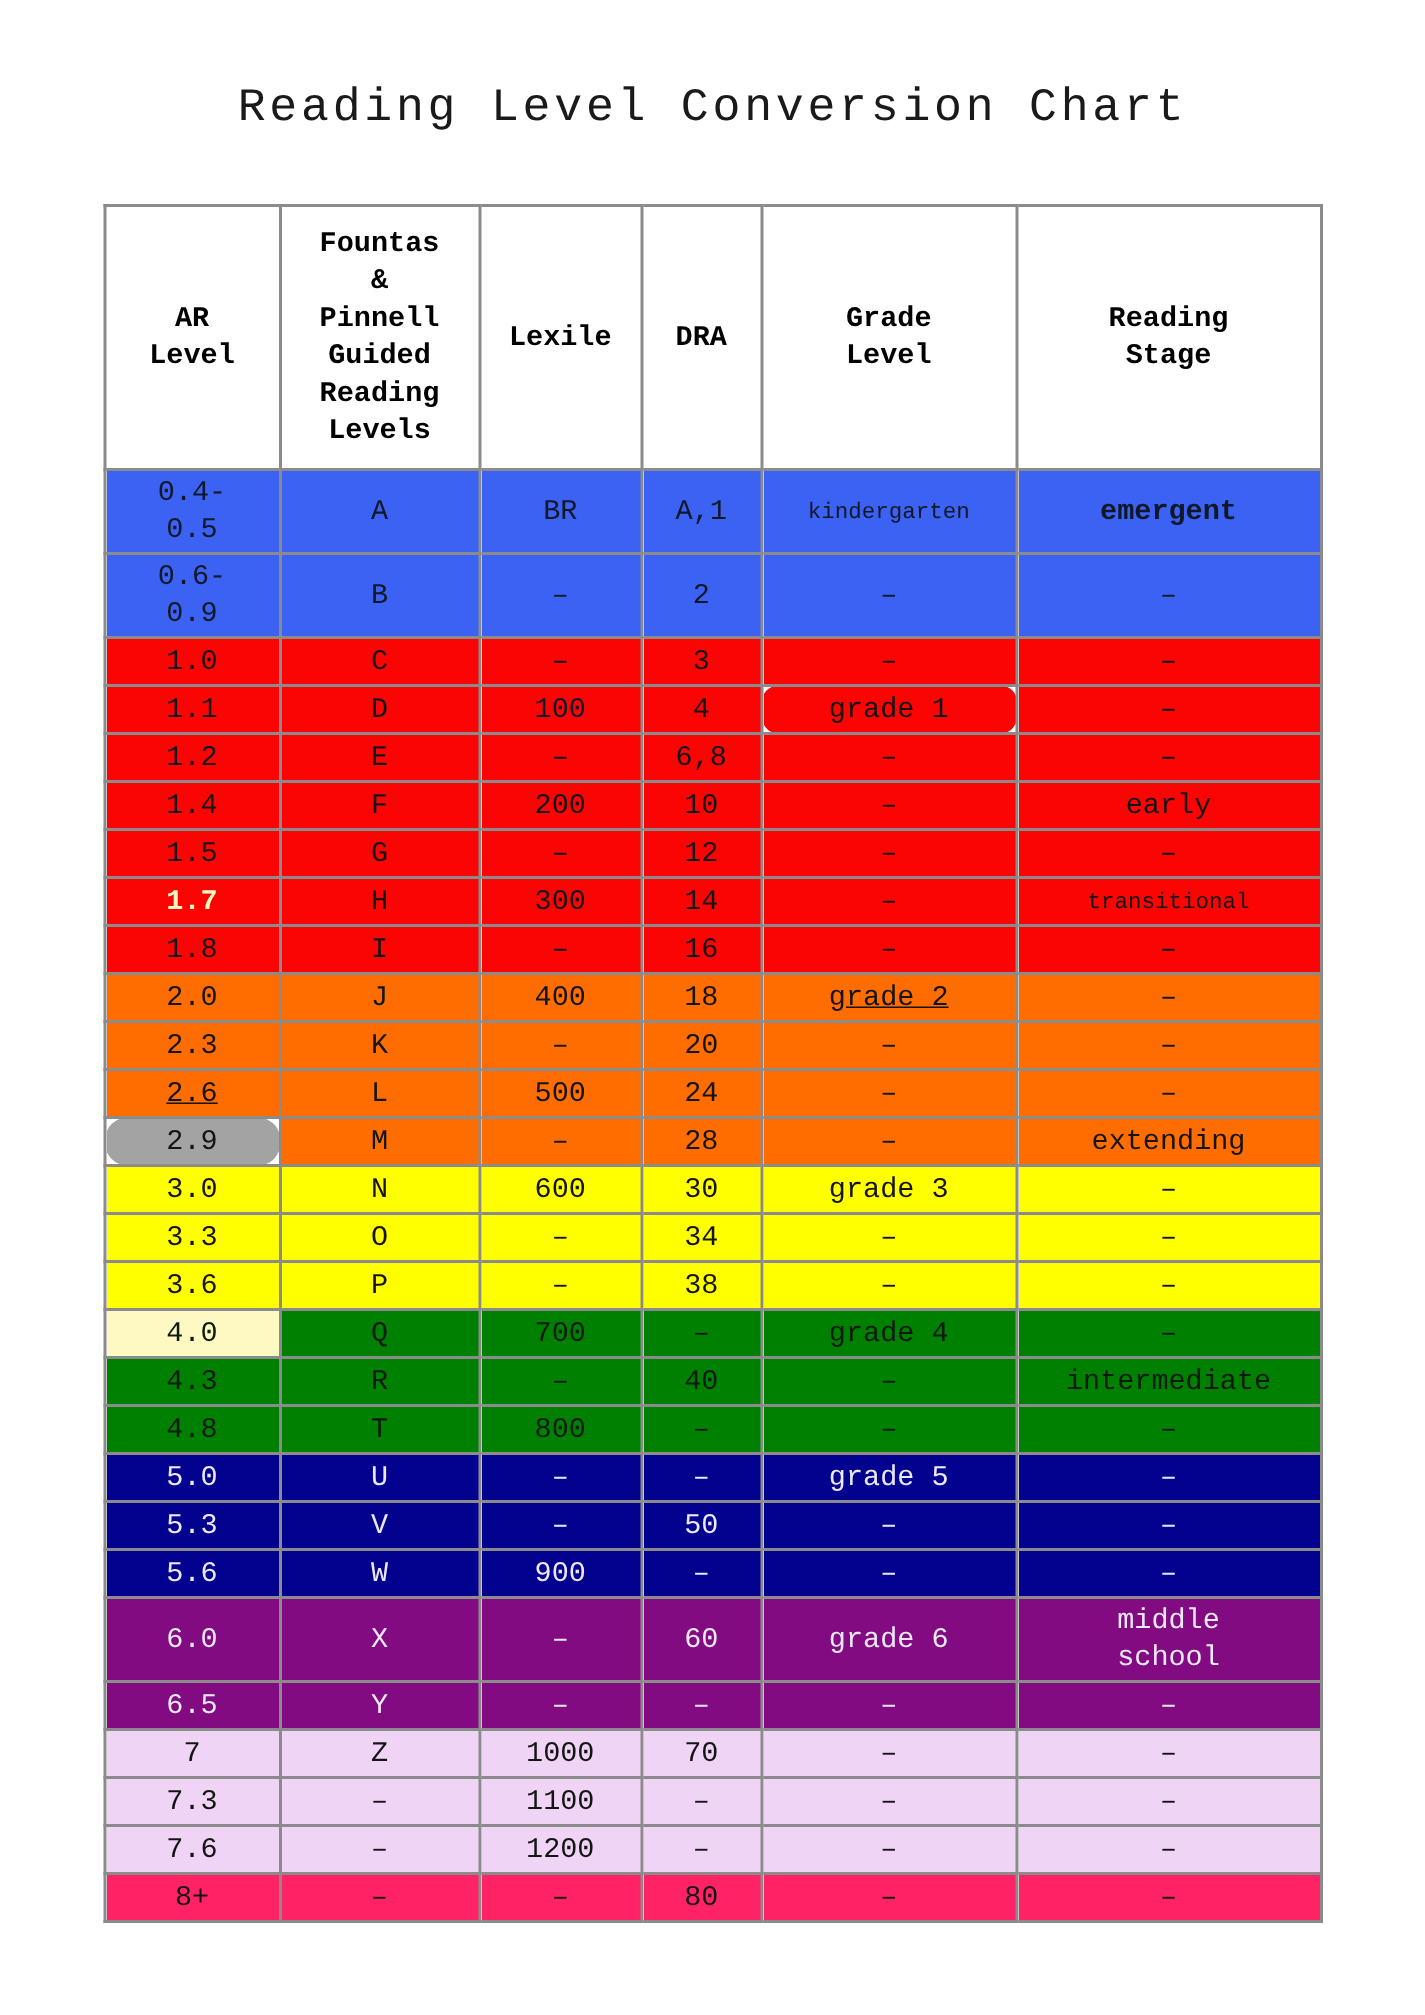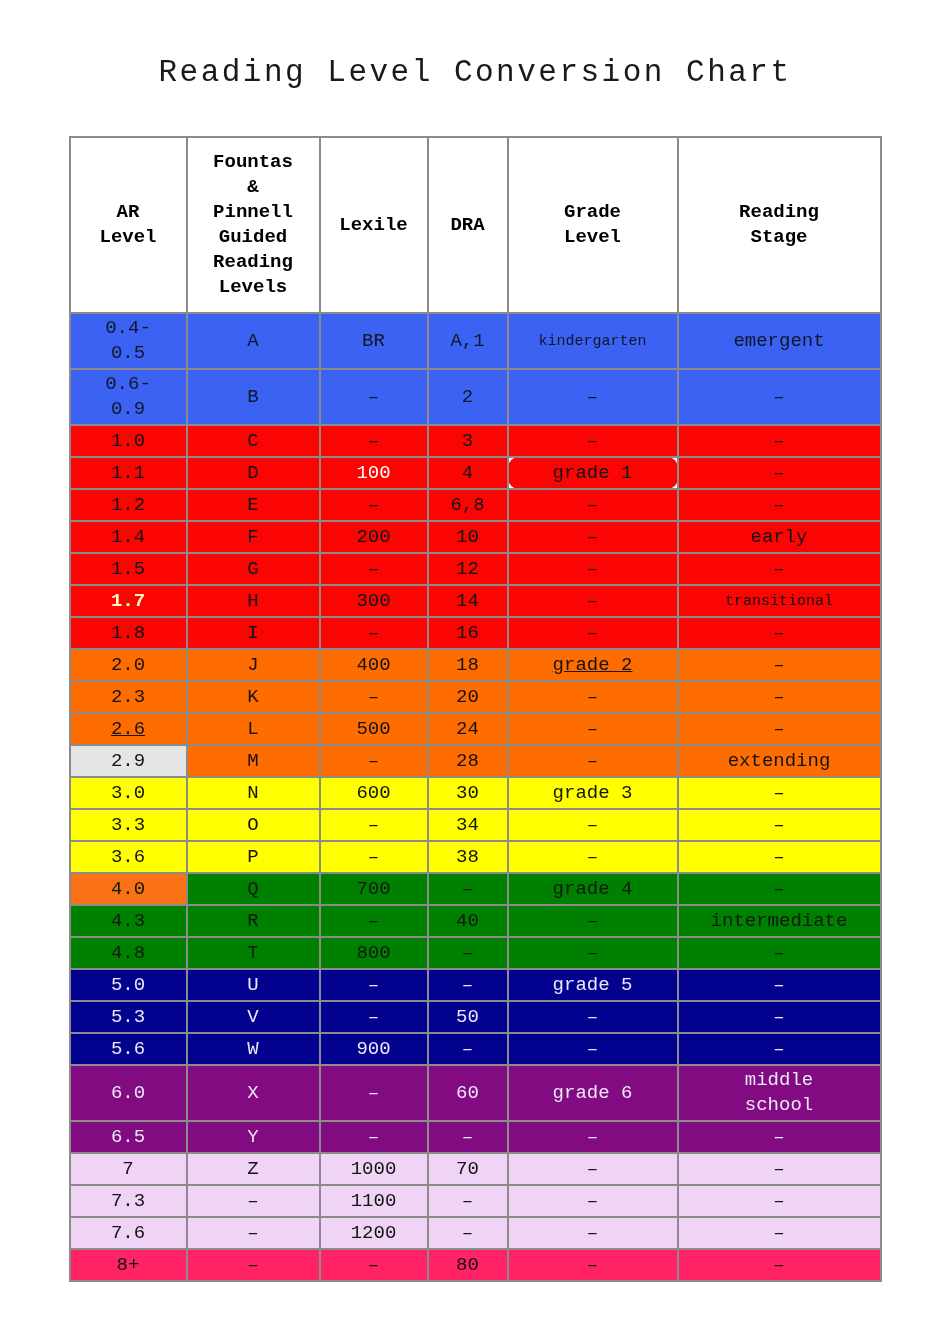--- a/index.html
+++ b/index.html
@@ -93,21 +93,21 @@
       </tr>
   </thead>
   <tbody>
       <tr>
         <td style="background: rgb(59, 98, 242); color: rgb(16, 24, 40);">0.4-
 0.5</td>
         <td style="background: rgb(59, 98, 242); color: rgb(16, 24, 40);">A</td>
         <td style="background: rgb(59, 98, 242); color: rgb(16, 24, 40);">BR</td>
         <td style="background: rgb(59, 98, 242); color: rgb(16, 24, 40);">A,1</td>
         <td class="small" style="background: rgb(59, 98, 242); color: rgb(16, 24, 40);">kindergarten</td>
-        <td style="background: rgb(59, 98, 242); color: rgb(16, 24, 40);">emergent</td>
+        <td style="background: rgb(59, 98, 242); color: rgb(16, 24, 40); font-weight: bold;">emergent</td>
       </tr>
       <tr>
         <td style="background: rgb(59, 98, 242); color: rgb(16, 24, 40);">0.6-
 0.9</td>
         <td style="background: rgb(59, 98, 242); color: rgb(16, 24, 40);">B</td>
         <td style="background: rgb(59, 98, 242); color: rgb(16, 24, 40);">–</td>
         <td style="background: rgb(59, 98, 242); color: rgb(16, 24, 40);">2</td>
         <td style="background: rgb(59, 98, 242); color: rgb(16, 24, 40);">–</td>
         <td style="background: rgb(59, 98, 242); color: rgb(16, 24, 40);">–</td>
       </tr>
@@ -115,21 +115,21 @@
         <td style="background: rgb(251, 4, 4); color: rgb(20, 20, 20);">1.0</td>
         <td style="background: rgb(251, 4, 4); color: rgb(20, 20, 20);">C</td>
         <td style="background: rgb(251, 4, 4); color: rgb(20, 20, 20);">–</td>
         <td style="background: rgb(251, 4, 4); color: rgb(20, 20, 20);">3</td>
         <td style="background: rgb(251, 4, 4); color: rgb(20, 20, 20);">–</td>
         <td style="background: rgb(251, 4, 4); color: rgb(20, 20, 20);">–</td>
       </tr>
       <tr>
         <td style="background: rgb(251, 4, 4); color: rgb(20, 20, 20);">1.1</td>
         <td style="background: rgb(251, 4, 4); color: rgb(20, 20, 20);">D</td>
-        <td style="background: rgb(251, 4, 4); color: #ffffff; margin-top: 40px;">100</td>
+        <td style="background: rgb(251, 4, 4); color: #0f172a; margin-top: 40px;">100</td>
         <td style="background: rgb(251, 4, 4); color: rgb(20, 20, 20);">4</td>
         <td style="background: rgb(251, 4, 4); color: rgb(20, 20, 20); border-radius: 11px;">grade 1</td>
         <td style="background: rgb(251, 4, 4); color: rgb(20, 20, 20);">–</td>
       </tr>
       <tr>
         <td style="background: rgb(251, 4, 4); color: rgb(20, 20, 20);">1.2</td>
         <td style="background: rgb(251, 4, 4); color: rgb(20, 20, 20);">E</td>
         <td style="background: rgb(251, 4, 4); color: rgb(20, 20, 20);">–</td>
         <td style="background: rgb(251, 4, 4); color: rgb(20, 20, 20);">6,8</td>
         <td style="background: rgb(251, 4, 4); color: rgb(20, 20, 20);">–</td>
@@ -185,21 +185,21 @@
       </tr>
       <tr>
         <td style="background: rgb(255, 109, 0); color: rgb(20, 20, 20); text-decoration: underline;">2.6</td>
         <td style="background: rgb(255, 109, 0); color: rgb(20, 20, 20);">L</td>
         <td style="background: rgb(255, 109, 0); color: rgb(20, 20, 20);">500</td>
         <td style="background: rgb(255, 109, 0); color: rgb(20, 20, 20);">24</td>
         <td style="background: rgb(255, 109, 0); color: rgb(20, 20, 20);">–</td>
         <td style="background: rgb(255, 109, 0); color: rgb(20, 20, 20);">–</td>
       </tr>
       <tr>
-        <td style="background: #e5e5e5; color: rgb(20, 20, 20);">2.9</td>
+        <td style="background: #a3a3a3; color: rgb(20, 20, 20); border-radius: 15px;">2.9</td>
         <td style="background: rgb(255, 109, 0); color: rgb(20, 20, 20);">M</td>
         <td style="background: rgb(255, 109, 0); color: rgb(20, 20, 20);">–</td>
         <td style="background: rgb(255, 109, 0); color: rgb(20, 20, 20);">28</td>
         <td style="background: rgb(255, 109, 0); color: rgb(20, 20, 20);">–</td>
         <td style="background: rgb(255, 109, 0); color: rgb(20, 20, 20);">extending</td>
       </tr>
       <tr>
         <td style="background: rgb(255, 255, 0); color: rgb(20, 20, 20);">3.0</td>
         <td style="background: rgb(255, 255, 0); color: rgb(20, 20, 20);">N</td>
         <td style="background: rgb(255, 255, 0); color: rgb(20, 20, 20);">600</td>
@@ -217,21 +217,21 @@
       </tr>
       <tr>
         <td style="background: rgb(255, 255, 0); color: rgb(20, 20, 20);">3.6</td>
         <td style="background: rgb(255, 255, 0); color: rgb(20, 20, 20);">P</td>
         <td style="background: rgb(255, 255, 0); color: rgb(20, 20, 20);">–</td>
         <td style="background: rgb(255, 255, 0); color: rgb(20, 20, 20);">38</td>
         <td style="background: rgb(255, 255, 0); color: rgb(20, 20, 20);">–</td>
         <td style="background: rgb(255, 255, 0); color: rgb(20, 20, 20);">–</td>
       </tr>
       <tr>
-        <td style="background: #f97316; color: rgb(13, 26, 13);">4.0</td>
+        <td style="background: #fef9c3; color: rgb(13, 26, 13);">4.0</td>
         <td style="background: rgb(0, 128, 0); color: rgb(13, 26, 13);">Q</td>
         <td style="background: rgb(0, 128, 0); color: rgb(13, 26, 13);">700</td>
         <td style="background: rgb(0, 128, 0); color: rgb(13, 26, 13);">–</td>
         <td style="background: rgb(0, 128, 0); color: rgb(13, 26, 13);">grade 4</td>
         <td style="background: rgb(0, 128, 0); color: rgb(13, 26, 13);">–</td>
       </tr>
       <tr>
         <td style="background: rgb(0, 128, 0); color: rgb(13, 26, 13);">4.3</td>
         <td style="background: rgb(0, 128, 0); color: rgb(13, 26, 13);">R</td>
         <td style="background: rgb(0, 128, 0); color: rgb(13, 26, 13);">–</td>

